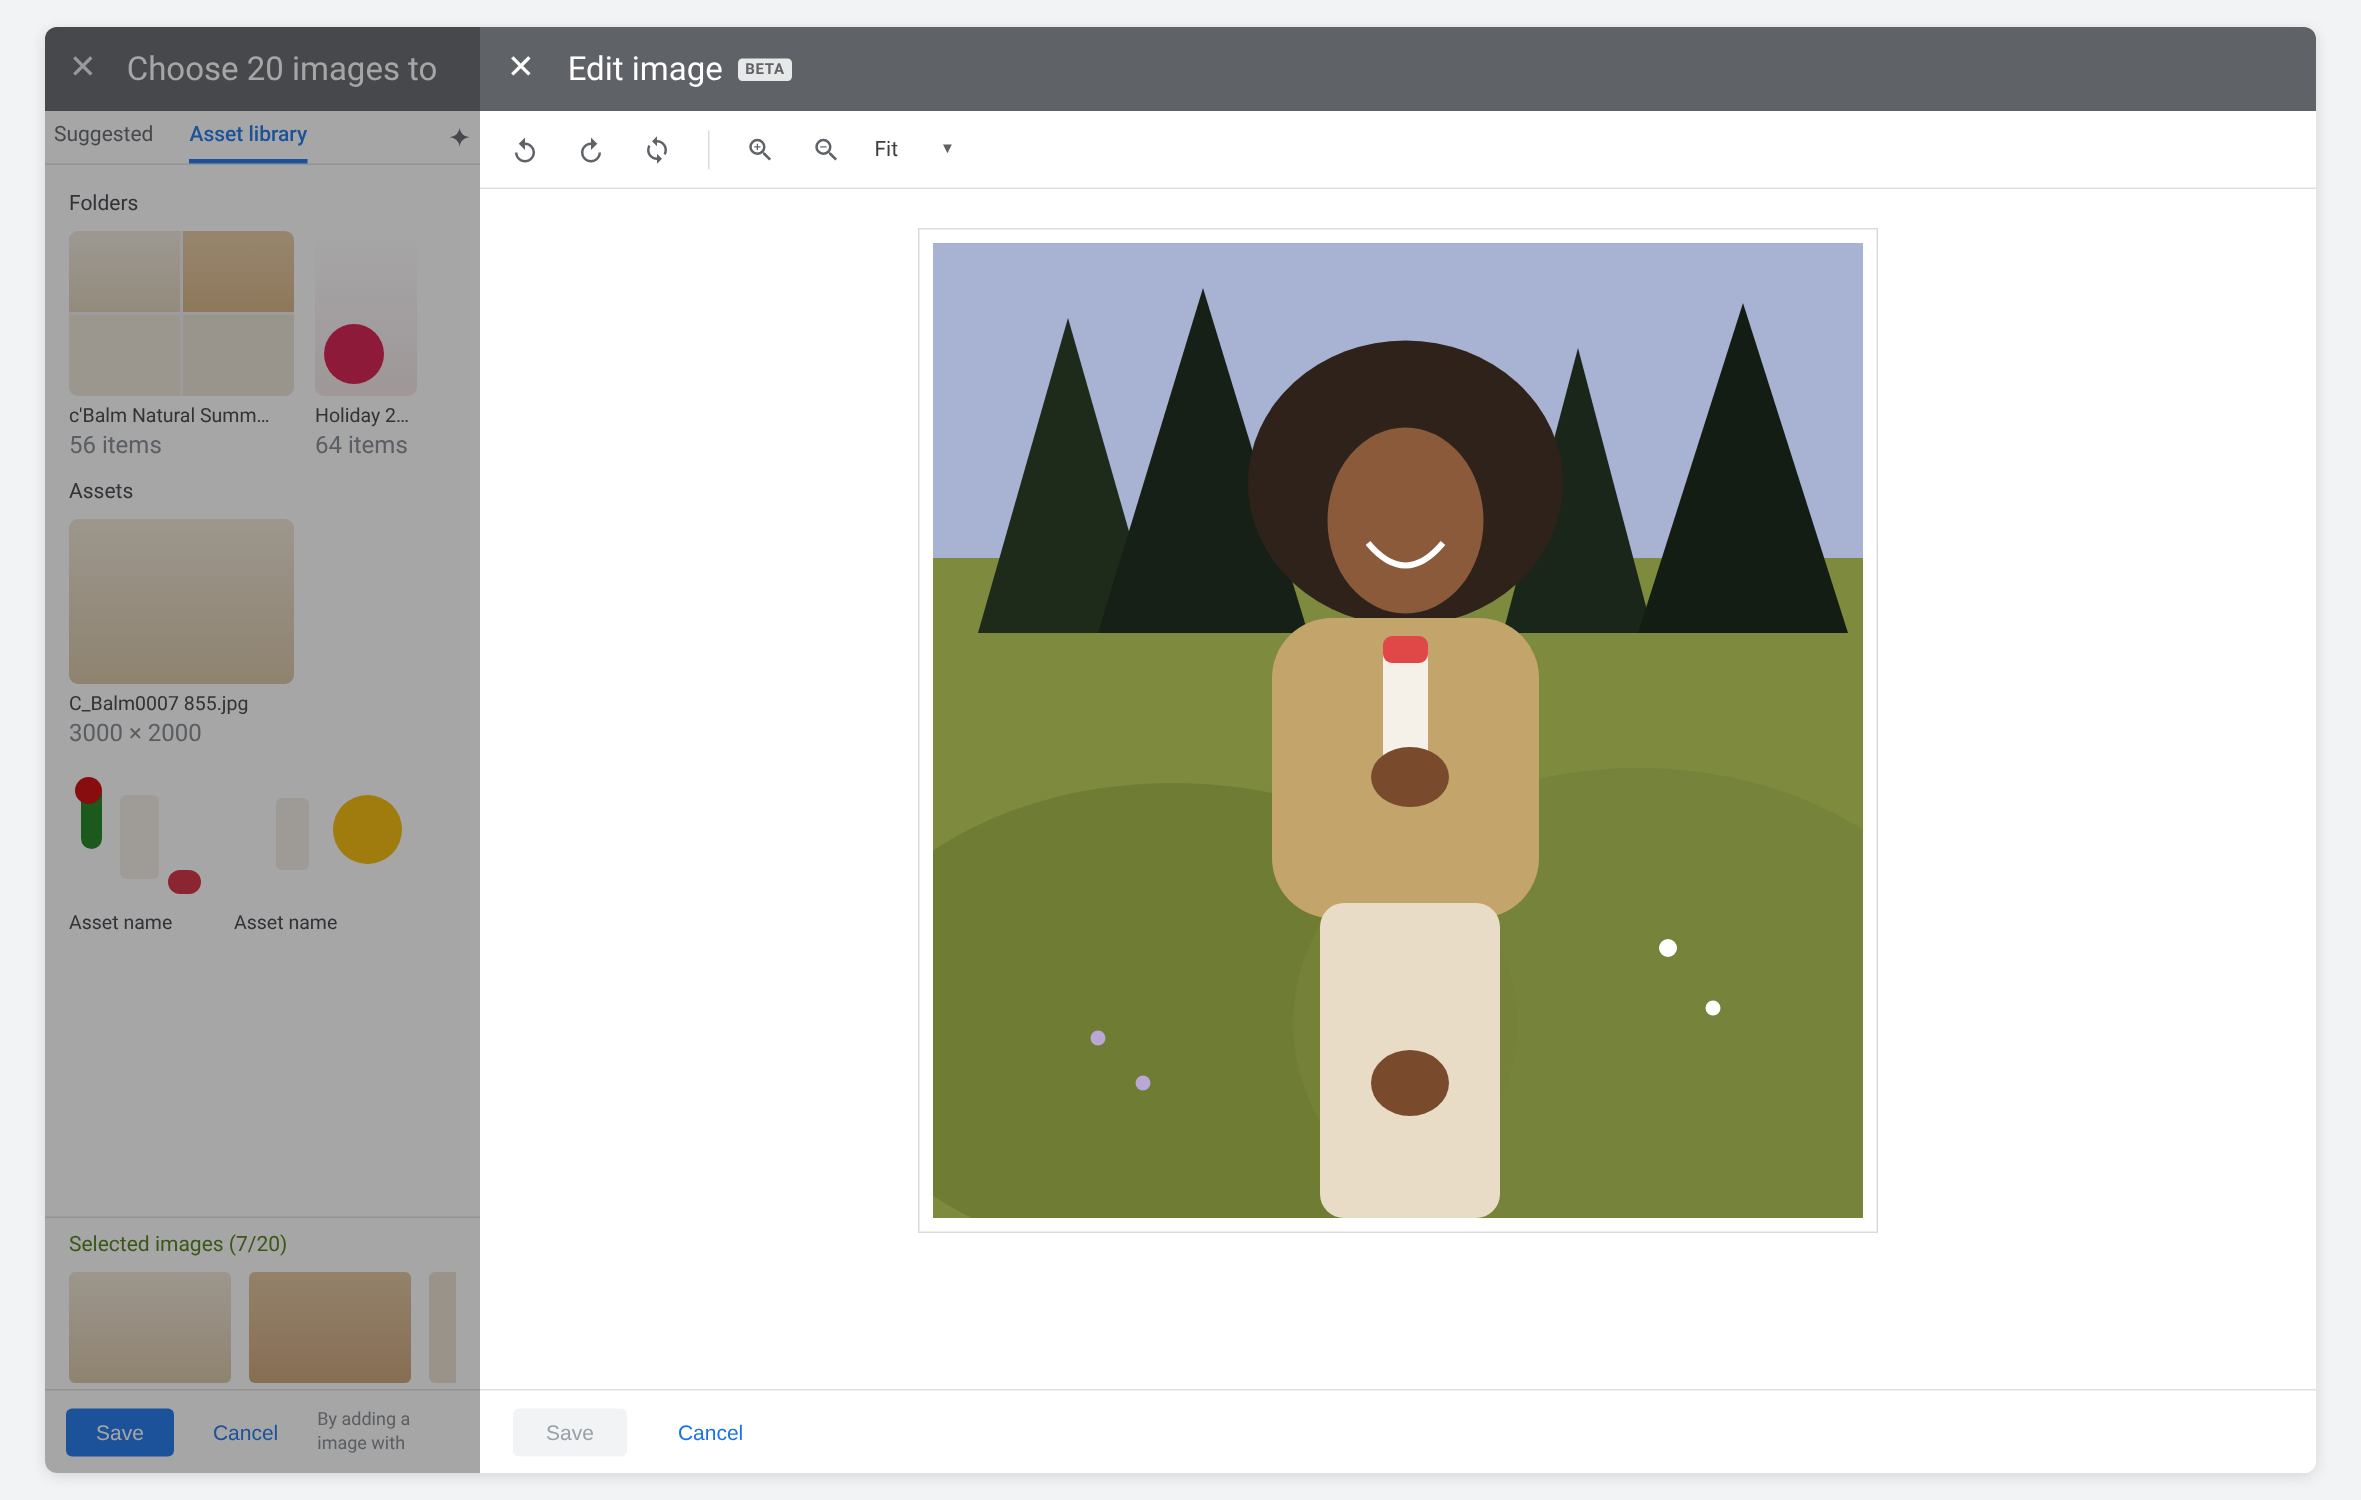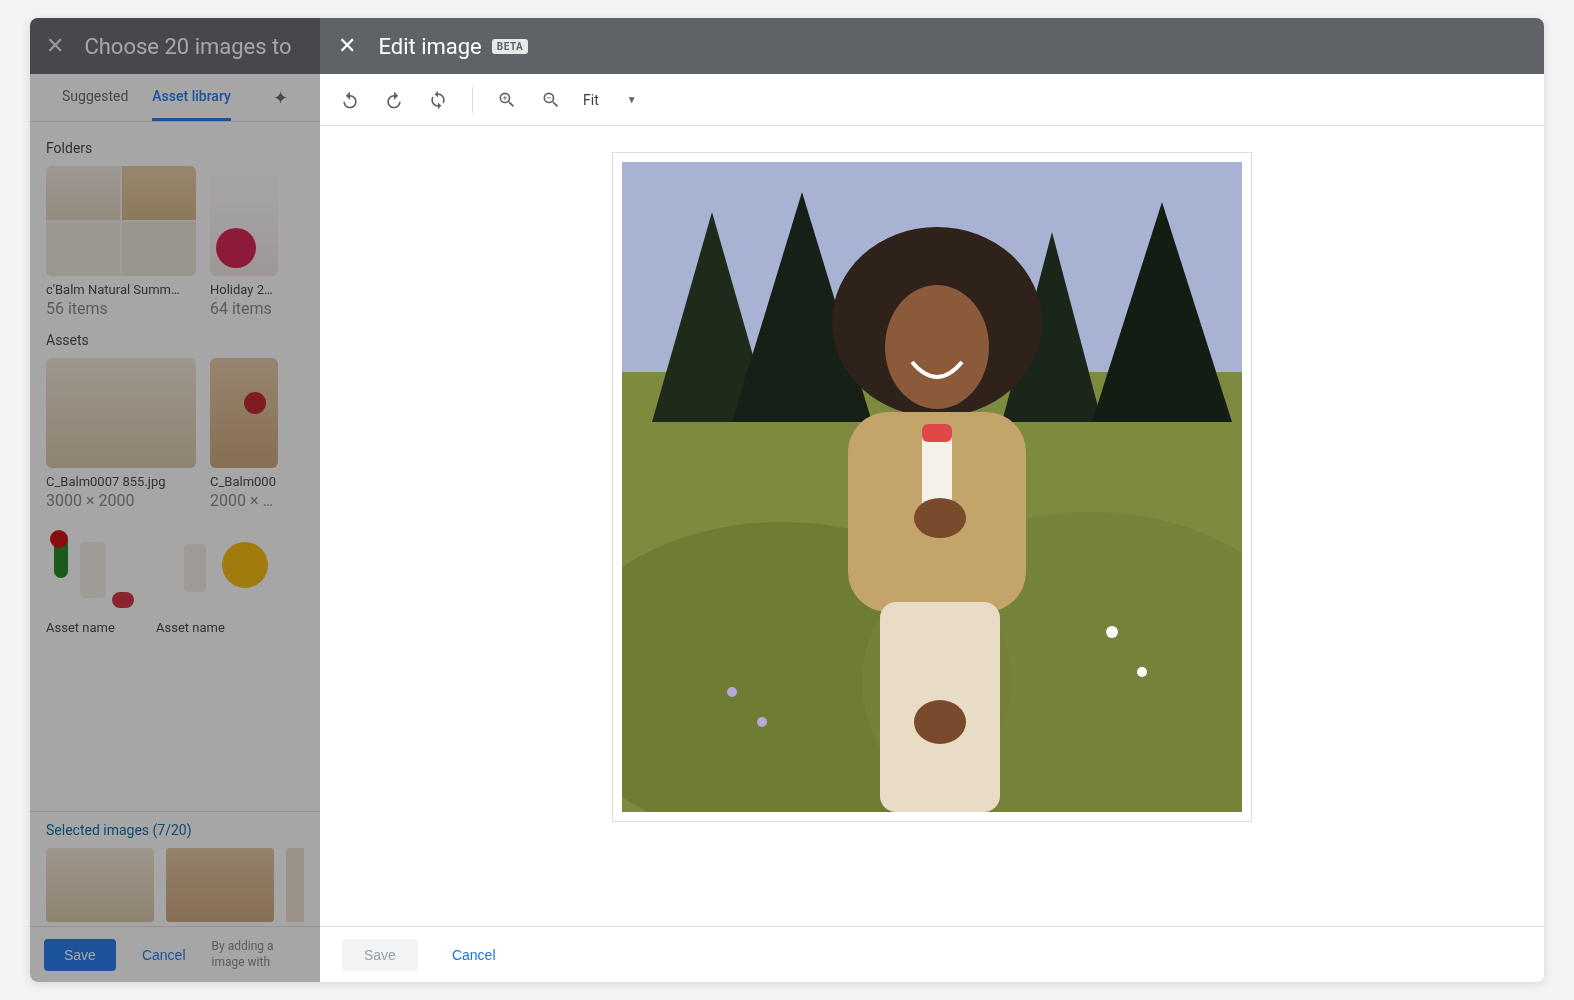--- a/index.html
+++ b/index.html
@@ -53,22 +53,22 @@
     font-weight: 400;
     color: #ffffff;
     white-space: nowrap;
     overflow: hidden;
     text-overflow: clip;
   }
   .tabs {
     display: flex;
     align-items: center;
     gap: 24px;
-    padding: 0 32px;
-    height: 48px;
+    padding: 0 6px;
+    height: 36px;
     border-bottom: 1px solid #e0e0e0;
     flex: none;
   }
   .tab { color: #5f6368; font-size: 14px; cursor: pointer; height: 100%; display: flex; align-items: center; border-bottom: 3px solid transparent; }
   .tab.active { color: #1a73e8; font-weight: 500; border-bottom-color: #1a73e8; }
   .tab-extra { margin-left: auto; font-size: 18px; color: #5f6368; }
 
   .picker-body { flex: 1; overflow: hidden; padding: 12px 16px; }
   .section-title { font-size: 14px; color: #3c4043; margin: 6px 0 10px; font-weight: 400; }
   .grid2 { display: flex; gap: 14px; flex-wrap: wrap; }
@@ -84,21 +84,21 @@
   }
   .thumb-sm { height: 90px; }
   .cap-name { font-size: 13px; color: #3c4043; margin-top: 6px; white-space: nowrap; overflow: hidden; text-overflow: ellipsis; }
   .cap-sub { font-size: 16px; color: #80868b; margin-top: 2px; white-space: nowrap; overflow: hidden; text-overflow: ellipsis; }
 
   .selected-bar {
     border-top: 1px solid #e0e0e0;
     padding: 10px 16px 4px;
     flex: none;
   }
-  .sel-title { font-size: 14px; color: #0369a1; margin-bottom: 10px; }
+  .sel-title { font-size: 14px; color: #4d7c0f; margin-bottom: 10px; }
   .sel-row { display: flex; gap: 12px; overflow: hidden; }
   .sel-thumb { width: 108px; height: 74px; background: #ddd; border-radius: 4px; flex: none; }
 
   .picker-footer {
     height: 56px;
     border-top: 1px solid #e0e0e0;
     display: flex;
     align-items: center;
     padding: 0 14px;
     gap: 20px;
@@ -260,27 +260,20 @@
         </div>
       </div>
 
       <div class="section-title" style="margin-top:14px">Assets</div>
       <div class="grid2">
         <div class="asset">
           <div class="thumb" style="background:linear-gradient(180deg,#efe5d3,#d9c5a4)"></div>
           <div class="cap-name">C_Balm0007 855.jpg</div>
           <div class="cap-sub">3000 × 2000</div>
         </div>
-        <div class="asset" style="width:68px;overflow:hidden">
-          <div class="thumb" style="width:68px;background:linear-gradient(180deg,#e6c7a2,#caa374);position:relative">
-              <div class="ph" style="left:34px;top:34px;width:22px;height:22px;background:#c11a2b"></div>
-            </div>
-          <div class="cap-name">C_Balm000</div>
-          <div class="cap-sub">2000 × 300</div>
-        </div>
       </div>
 
       <div class="grid2" style="margin-top:14px">
         <div class="asset" style="width:96px">
           <div class="thumb thumb-sm" style="width:96px;background:#fff;position:relative">
             <div class="ph" style="left:8px;top:10px;width:14px;height:44px;border-radius:7px;background:#1a7f1a"></div>
             <div class="ph" style="left:4px;top:6px;width:18px;height:18px;background:#c00"></div>
             <div style="position:absolute;left:34px;top:18px;width:26px;height:56px;background:#f4efe7;border-radius:4px"></div>
             <div class="ph" style="right:8px;bottom:6px;width:22px;height:16px;border-radius:8px;background:#d32a3a"></div>
           </div>

